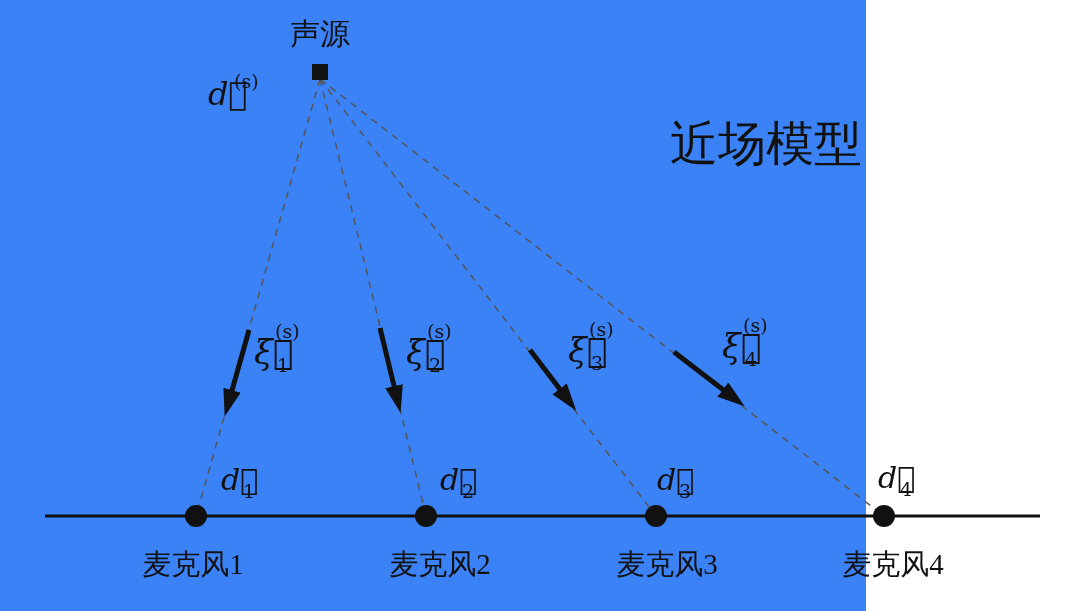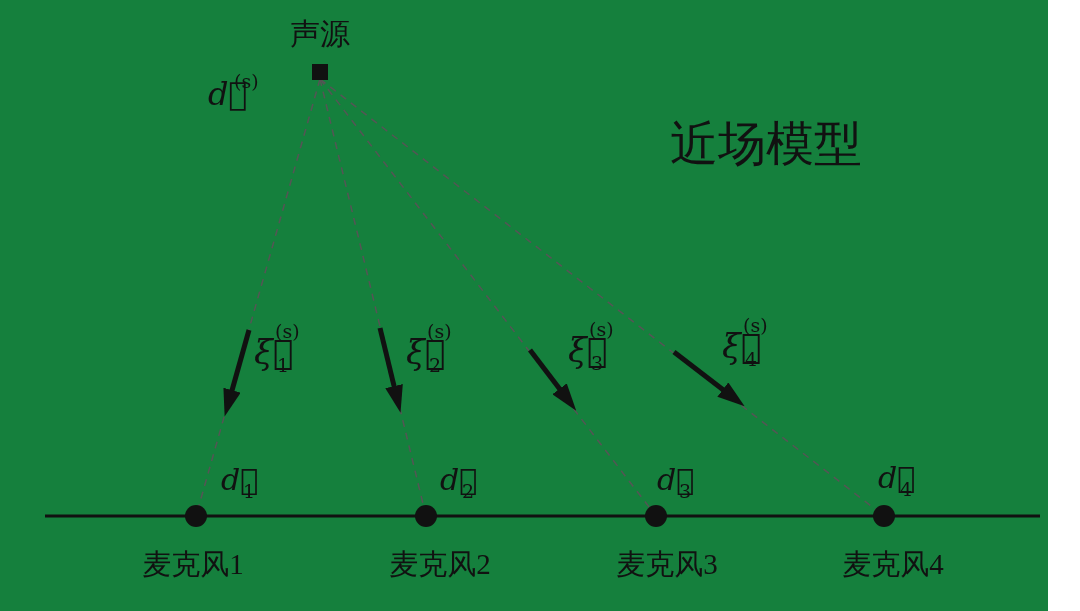--- a/index.html
+++ b/index.html
@@ -6,23 +6,23 @@
     margin: 0;
     padding: 0;
     background: #ffffff;
     width: 1080px;
     height: 611px;
     overflow: hidden;
     font-family: "Liberation Serif", serif;
   }
   .canvas {
     position: relative;
-    width: 1048px;
+    width: 866px;
     height: 611px;
-    background: #15803d;
+    background: #3b82f6;
   }
   svg { display: block; }
   text { fill: #111111; }
   .cjk {
     font-family: "Liberation Serif", serif;
     font-style: normal;
   }
   .math {
     font-family: "DejaVu Serif", serif;
     font-style: italic;

